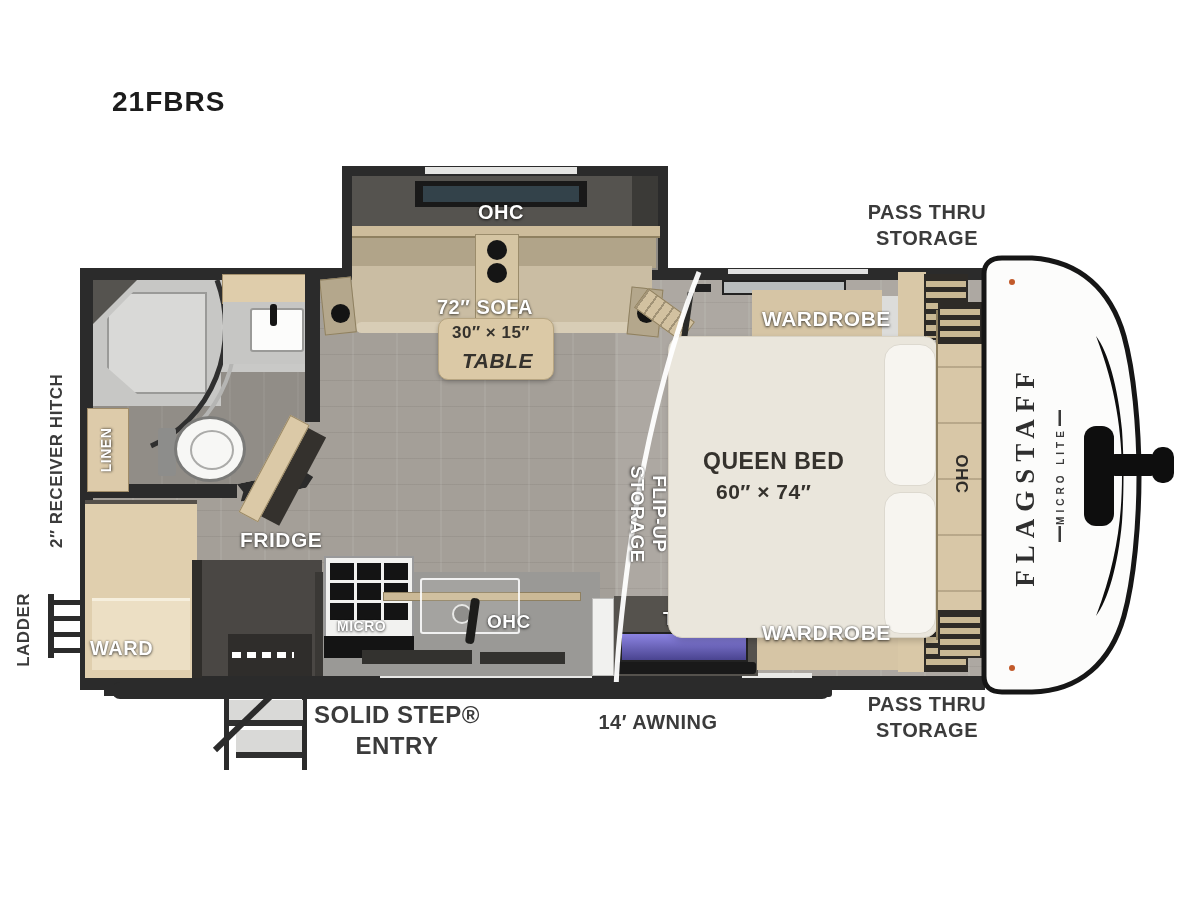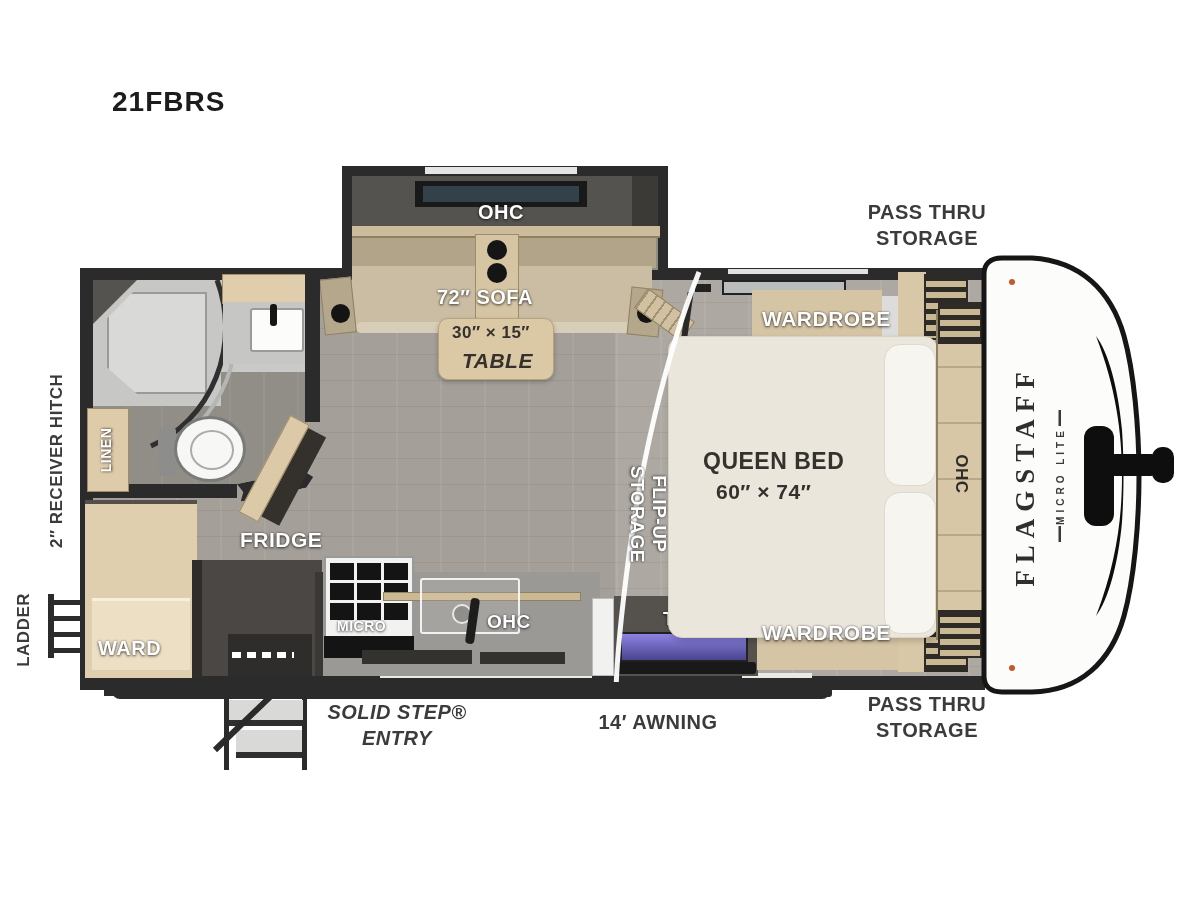--- a/index.html
+++ b/index.html
@@ -24,21 +24,21 @@
 <body>
 
 <div id="stage">
 
   <div class="lblx" style="left:112px;top:84px;font-size:28px;font-weight:600;color:#1c1c1c;letter-spacing:1px;">21FBRS</div>
 
   <div class="lblx" style="left:845px;top:200px;width:164px;font-size:20px;">PASS THRU STORAGE</div>
   <div class="lblx" style="left:845px;top:692px;width:164px;font-size:20px;">PASS THRU STORAGE</div>
   <div class="lblx rot-ccw" style="left:-58px;top:450px;width:230px;font-size:17px;">2″ RECEIVER HITCH</div>
   <div class="lblx rot-ccw" style="left:-31px;top:619px;width:110px;font-size:17px;">LADDER</div>
-  <div class="lblx" style="left:312px;top:700px;width:170px;font-size:20px;font-style:italic;">SOLID STEP® ENTRY</div>
+  <div class="lblx" style="left:312px;top:700px;width:170px;font-size:24px;">SOLID STEP® ENTRY</div>
   <div class="lblx" style="left:578px;top:710px;width:160px;font-size:20px;">14′ AWNING</div>
 
   <div class="ab" style="left:46px;top:592px;width:50px;height:70px;">
     <div class="ab wall" style="left:2px;top:2px;width:6px;height:64px;"></div>
     <div class="ab wall" style="left:40px;top:2px;width:6px;height:64px;"></div>
     <div class="ab wall" style="left:4px;top:8px;width:40px;height:5px;"></div>
     <div class="ab wall" style="left:4px;top:24px;width:40px;height:5px;"></div>
     <div class="ab wall" style="left:4px;top:40px;width:40px;height:5px;"></div>
     <div class="ab wall" style="left:4px;top:56px;width:40px;height:5px;"></div>
   </div>
@@ -74,21 +74,21 @@
   <div class="ab" style="left:487px;top:263px;width:20px;height:20px;background:#151515;border-radius:50%;"></div>
   <div class="ab" style="left:322px;top:278px;width:32px;height:56px;background:#b4a78c;border:1px solid #8f8060;transform:rotate(-6deg);"></div>
   <div class="ab" style="left:331px;top:304px;width:19px;height:19px;background:#141414;border-radius:50%;"></div>
   <div class="ab" style="left:629px;top:288px;width:32px;height:48px;background:#b4a78c;border:1px solid #8f8060;transform:rotate(6deg);"></div>
   <div class="ab" style="left:637px;top:304px;width:19px;height:19px;background:#141414;border-radius:50%;"></div>
 
   <div class="ab" style="left:648px;top:288px;width:58px;height:24px;background:#d2c1a0;border:1px solid #8f8060;transform:rotate(36deg);transform-origin:left top;background-image:repeating-linear-gradient(90deg,rgba(70,60,40,.35) 0 2px,transparent 2px 10px);"></div>
   <div class="ab" style="left:684px;top:292px;width:6px;height:52px;background:#2a2a28;transform:rotate(8deg);"></div>
 
   <div class="lbl" style="left:478px;top:201px;font-size:20px;">OHC</div>
-  <div class="lbl" style="left:437px;top:286px;font-size:20px;">72″ SOFA</div>
+  <div class="lbl" style="left:437px;top:296px;font-size:20px;">72″ SOFA</div>
 
   <div class="ab" style="left:438px;top:318px;width:116px;height:62px;background:#dbc9a6;border:1px solid #b7a581;border-radius:10px;box-shadow:0 2px 4px rgba(0,0,0,.25);"></div>
   <div class="lbld" style="left:452px;top:323px;font-size:17px;">30″ × 15″</div>
   <div class="lbld" style="left:462px;top:349px;font-size:21px;font-style:italic;">TABLE</div>
 
   <div class="ab" style="left:93px;top:372px;width:212px;height:112px;background:#918d87;background-image:repeating-linear-gradient(90deg,rgba(255,255,255,.05) 0 2px,transparent 2px 34px);"></div>
   <div class="ab" style="left:220px;top:280px;width:85px;height:92px;background:#c9c9c7;"></div>
 
   <div class="ab" style="left:93px;top:280px;width:128px;height:126px;background:#c7c7c5;"></div>
   <div class="ab" style="left:93px;top:280px;width:44px;height:44px;background:#55534f;clip-path:polygon(0 0,100% 0,0 100%);"></div>
@@ -110,21 +110,21 @@
   <div class="ab" style="left:158px;top:428px;width:18px;height:48px;background:#8d8d8b;border-radius:3px;"></div>
   <div class="ab" style="left:174px;top:416px;width:72px;height:66px;background:#f7f7f5;border:3px solid #7a7a78;border-radius:50%;"></div>
   <div class="ab" style="left:190px;top:430px;width:44px;height:40px;border:2px solid #ababa9;border-radius:50%;"></div>
 
   <div class="ab" style="left:87px;top:408px;width:42px;height:84px;background:#ddcbaa;border:1px solid #a08c68;"></div>
   <div class="lbl rot-ccw" style="left:71px;top:442px;width:70px;font-size:14px;">LINEN</div>
 
   <div class="ab" style="left:85px;top:500px;width:112px;height:178px;background:#e0cfae;border-top:4px solid #55504a;"></div>
   <div class="ab" style="left:92px;top:598px;width:98px;height:72px;background:#ecdfc4;border-top:3px solid #f6efdd;"></div>
   <div class="ab" style="left:192px;top:560px;width:10px;height:118px;background:#2f2d2a;"></div>
-  <div class="lbl" style="left:90px;top:637px;font-size:20px;margin-left:8px;">WARD</div>
+  <div class="lbl" style="left:90px;top:637px;font-size:20px;">WARD</div>
 
   <div class="ab" style="left:202px;top:560px;width:120px;height:116px;background:#4a4744;"></div>
   <div class="ab" style="left:228px;top:634px;width:84px;height:42px;background:#2f2d2b;"></div>
   <div class="ab" style="left:232px;top:652px;width:62px;height:6px;background-image:repeating-linear-gradient(90deg,#fff 0 9px,transparent 9px 15px);"></div>
 
   <div class="ab" style="left:312px;top:414px;width:100px;height:32px;background:#34312d;transform:rotate(118deg);transform-origin:left center;"></div>
   <div class="ab" style="left:300px;top:409px;width:110px;height:22px;background:#dbc9a7;border:1px solid #9b8a67;transform:rotate(118deg);transform-origin:left center;"></div>
   <div class="lbl" style="left:240px;top:528px;font-size:21px;">FRIDGE</div>
 
   <div class="ab" style="left:315px;top:572px;width:285px;height:104px;background:#9a9996;"></div>

